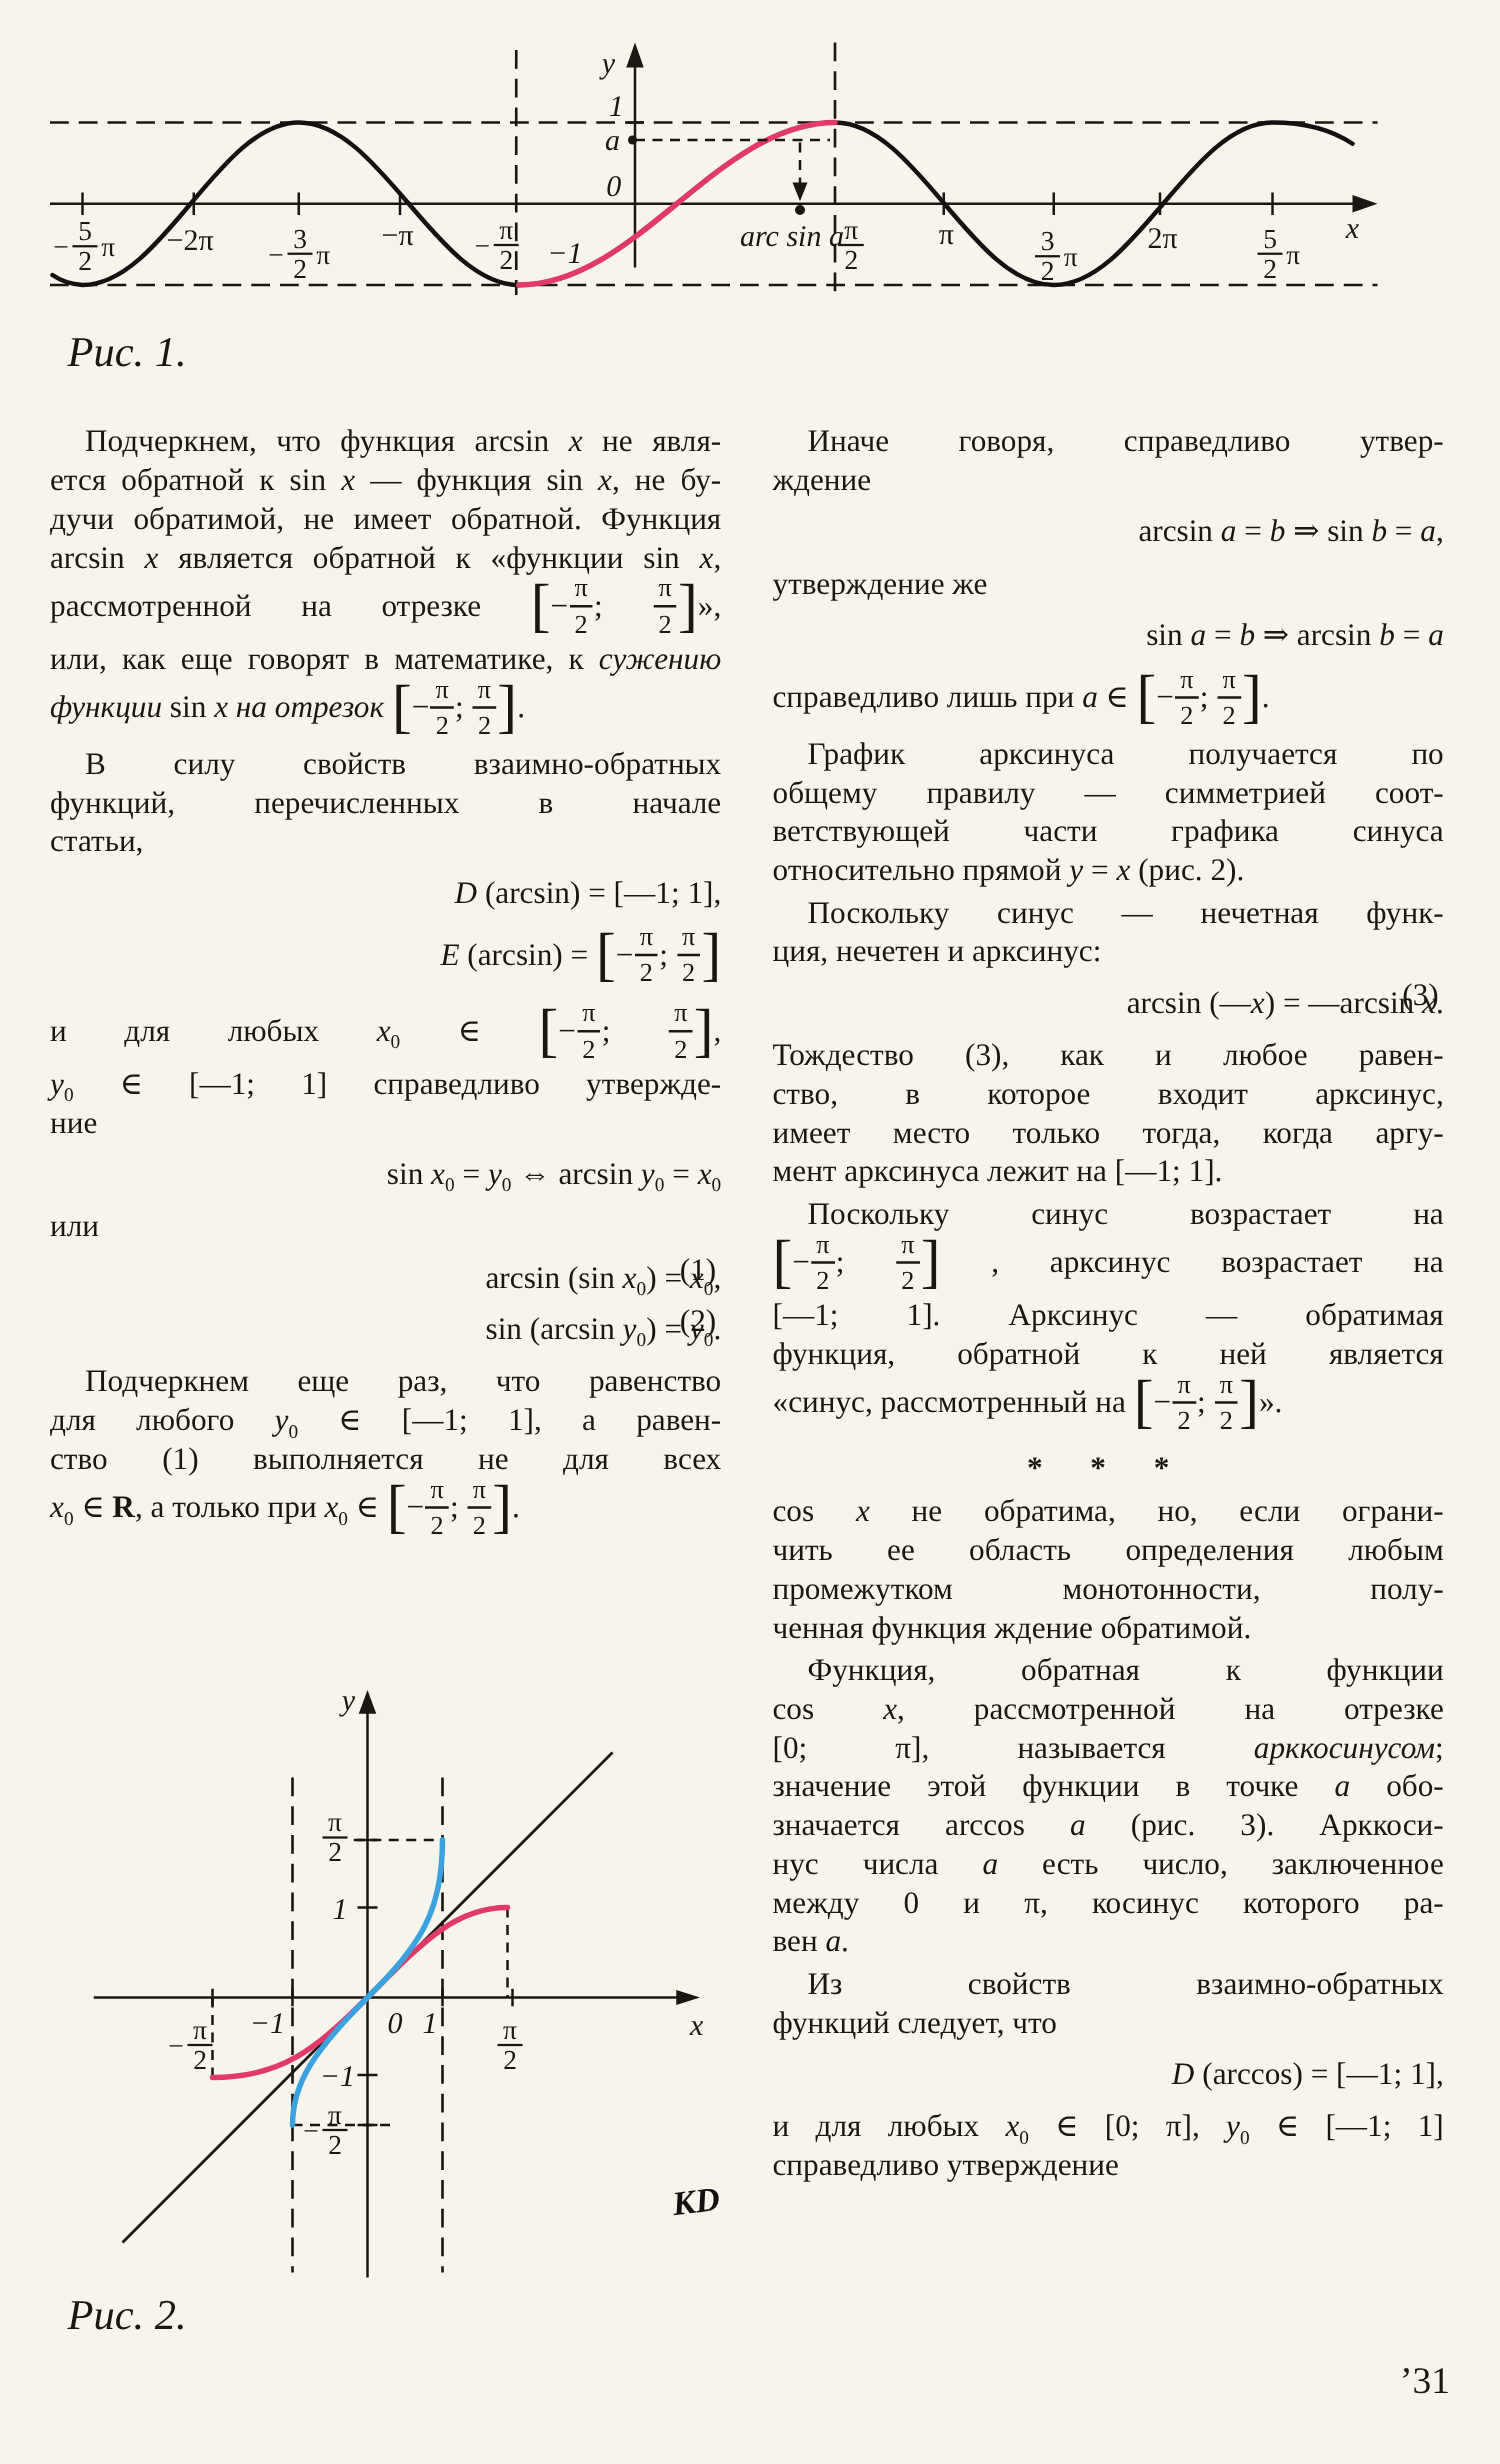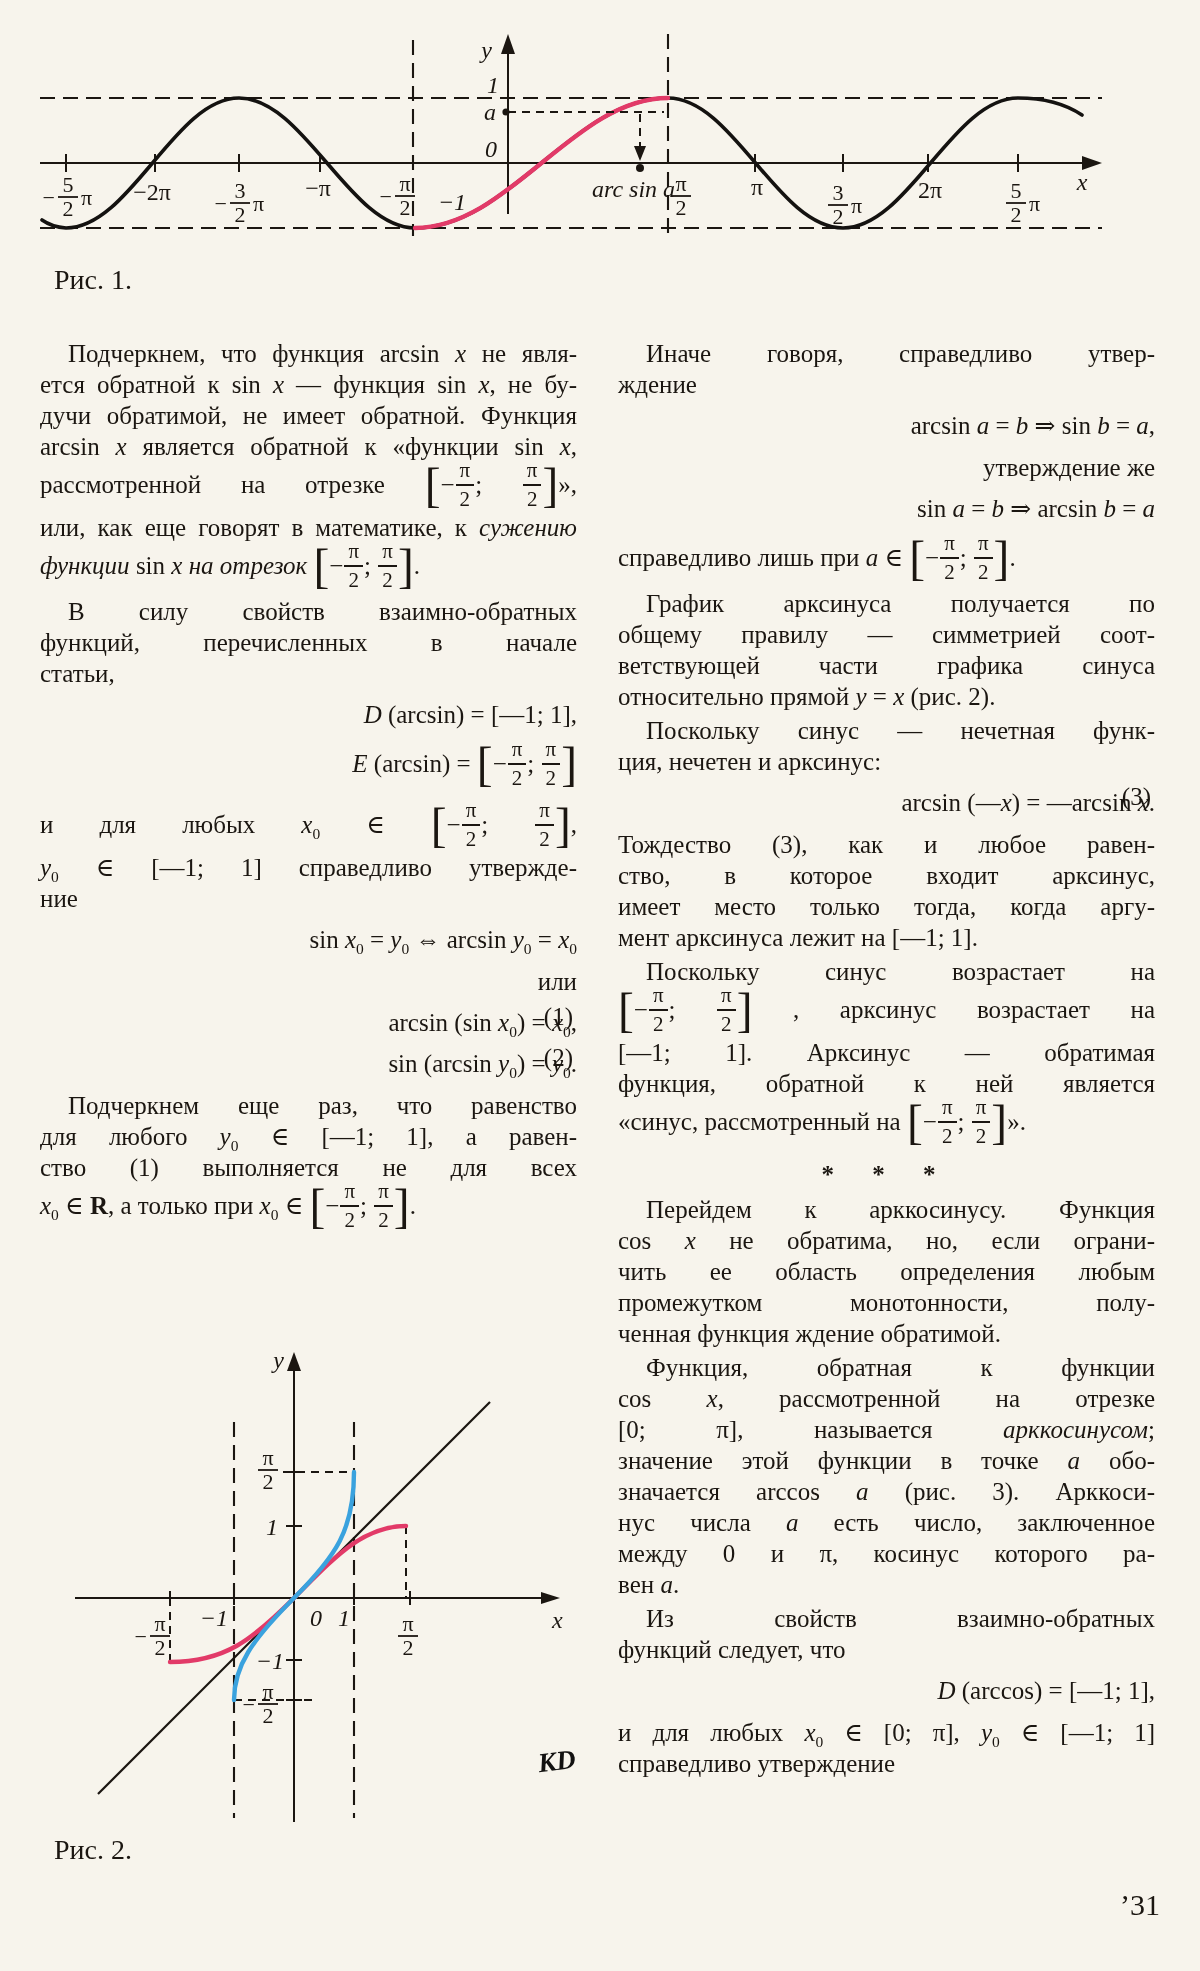--- a/index.html
+++ b/index.html
@@ -7,31 +7,31 @@
        font-family:"Liberation Serif","DejaVu Serif",serif;
        background:var(--paper,#f7f4ec);color:var(--ink,#1b1611)}
   .page{position:absolute;inset:0}
   .col{position:absolute;width:537px;font-size:25px;line-height:31px;top:338px}
   .col.left{left:40px}
   .col.right{left:618px}
   .para{margin:0 0 3px 0}
   .jline{text-align:justify;text-align-last:justify;white-space:normal}
   .jline.last{text-align-last:left}
   .jline.indent{text-indent:28px}
-  .plainline{text-align:right;margin:2px 0}
+  .plainline{text-align:left;margin:2px 0}
   .disp{position:relative;text-align:right;margin:11px 0;line-height:1.2;font-size:25px}
   .eqnum{position:absolute;right:4px;bottom:6px}
   .sep{text-align:center;letter-spacing:16px;margin:10px 0 4px 0;font-weight:bold}
   .fr{display:inline-flex;flex-direction:column;align-items:center;vertical-align:middle;
       line-height:1;font-size:21px;padding:0 1px;position:relative;top:-2px}
   .fr .n{padding:0 4px 3px 4px;border-bottom:2px solid currentColor}
   .fr .d{padding-top:3px}
   .bb{font-size:190%;line-height:0;vertical-align:middle;position:relative;top:-2px}
   sub{font-size:62%;line-height:0}
-  .caption{position:absolute;font-size:28px;}
+  .caption{position:absolute;font-size:34px;font-style:italic}
   .cap1{left:54px;top:264px}
   .cap2{left:54px;top:1834px}
   .handmark{position:absolute;left:538px;top:1746px;font-size:27px;font-weight:bold;
             font-style:italic;transform:rotate(-7deg);color:#121110}
   .pagenum{position:absolute;left:1060px;top:1888px;width:100px;text-align:right;
            font-size:30px;font-weight:normal}
   svg{position:absolute;left:0;overflow:visible}
   #fig1{top:0}
   #fig2{top:0}
   svg text{font-family:"Liberation Serif","DejaVu Serif",serif;font-size:24px;fill:var(--ink,#1b1611)}
@@ -258,21 +258,20 @@
         <div class="jline last">«синус, рассмотренный на <span class="bb">[</span>−<span class="fr">
             <span class="n">π</span>
             <span class="d">2</span>
           </span>; <span class="fr">
             <span class="n">π</span>
             <span class="d">2</span>
           </span><span class="bb">]</span>».</div>
       </div>
       <div class="sep">* * *</div>
       <div class="para">
-        <div class="jline indent">Перейдем к арккосинусу. Функция</div>
         <div class="jline">cos <i>x</i> не обратима, но, если ограни-</div>
         <div class="jline">чить ее область определения любым</div>
         <div class="jline">промежутком монотонности, полу-</div>
         <div class="jline last">ченная функция ждение обратимой.</div>
       </div>
       <div class="para">
         <div class="jline indent">Функция, обратная к функции</div>
         <div class="jline">cos <i>x</i>, рассмотренной на отрезке</div>
         <div class="jline">[0; π], называется <i>арккосинусом</i>;</div>
         <div class="jline">значение этой функции в точке <i>a</i> обо-</div>

